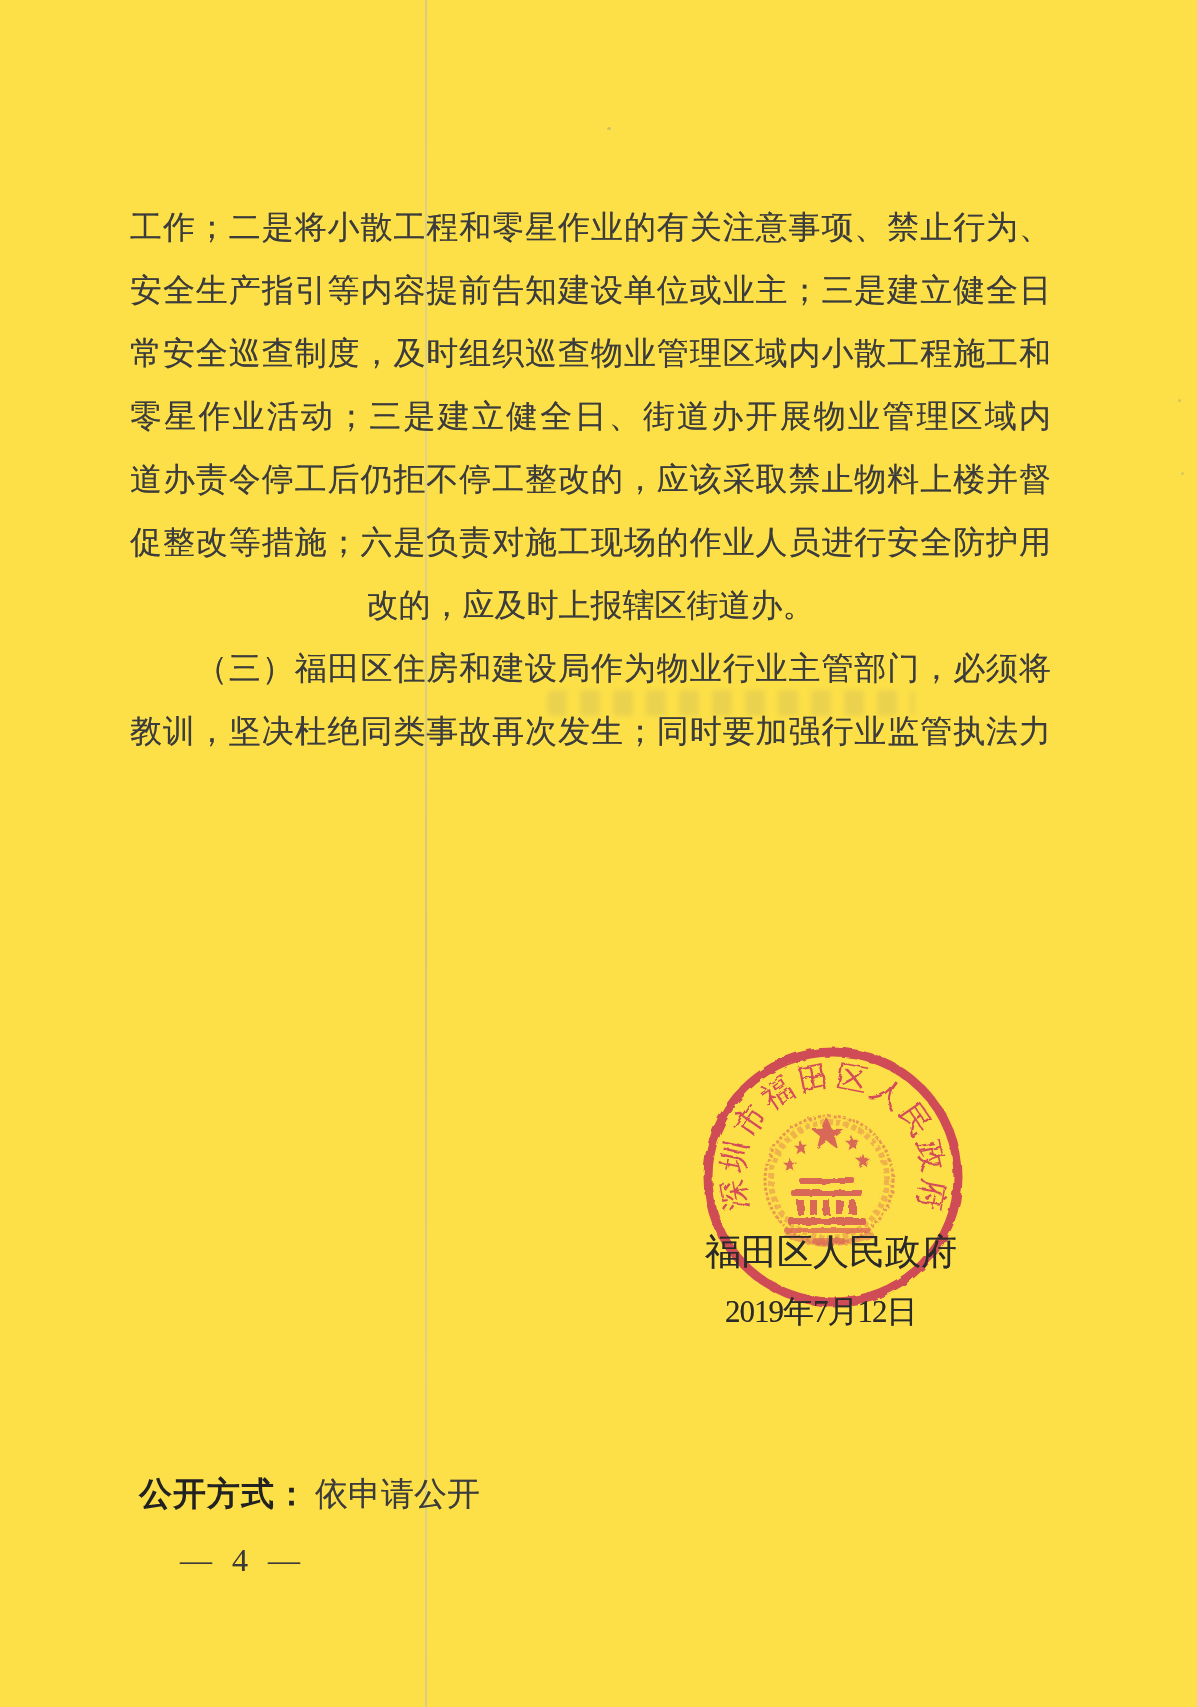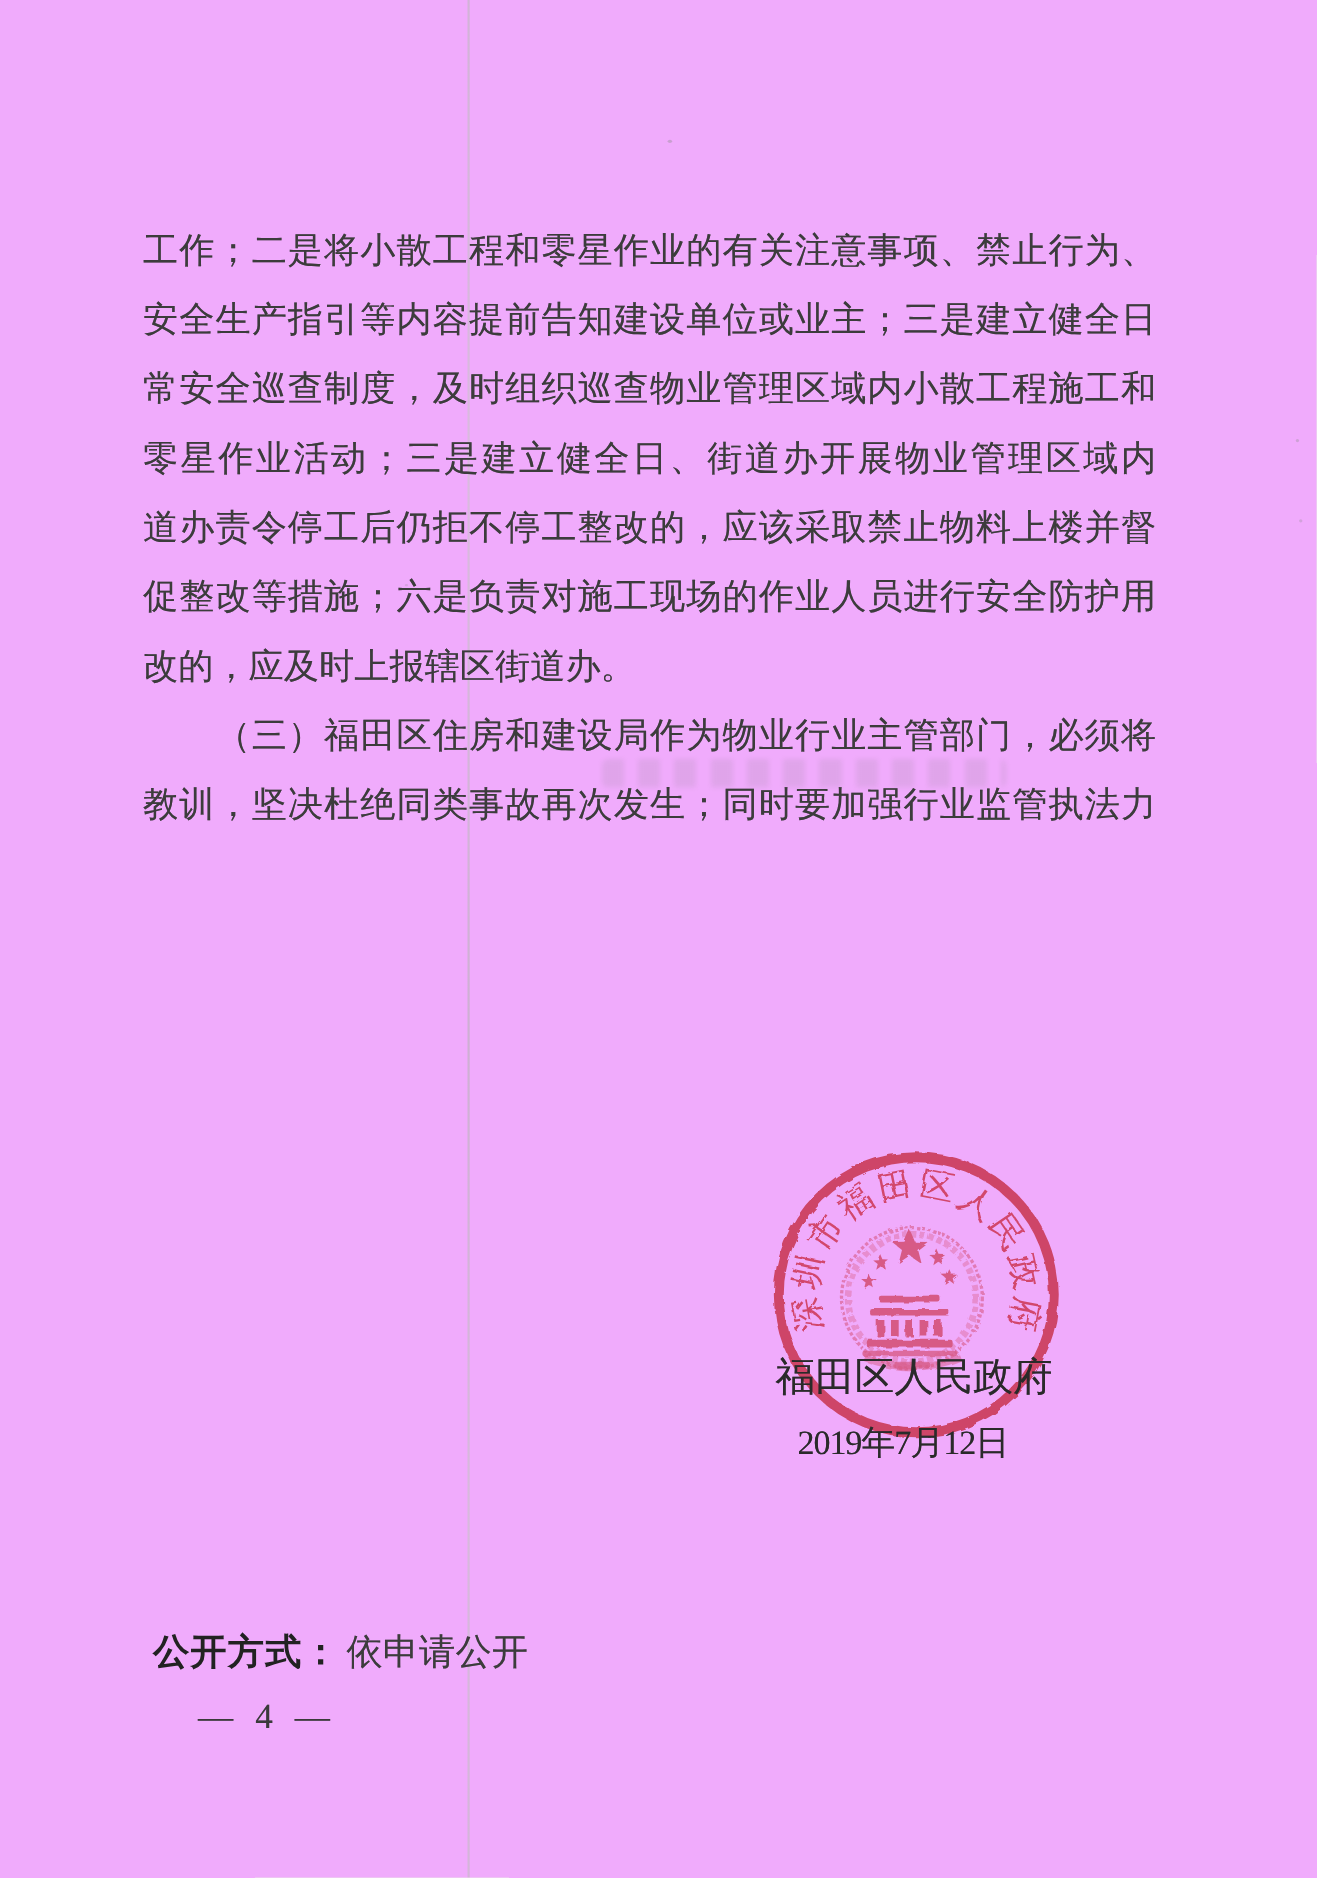--- a/index.html
+++ b/index.html
@@ -1,34 +1,34 @@
 <!DOCTYPE html>
 <html><head>
 <meta charset="utf-8">
 <style>
   html,body{margin:0;padding:0;background:#e8e8e8;}
   .page{
     position:relative;
     width:1197px;height:1707px;
-    background:#f0abfc;
+    background:#fde047;
     overflow:hidden;
     font-family:"Liberation Serif","DejaVu Serif",serif;
   }
   
   .fold-line{
     position:absolute;left:425px;top:0;width:2px;height:1707px;
     background:linear-gradient(180deg,#b9b9b9 0%,#c8c8c8 25%,#b2b2b2 55%,#c4c4c4 80%,#bdbdbd 100%);
     opacity:.55;z-index:1;
   }
   
   .body-text{
     position:absolute;left:130px;top:196px;width:921px;z-index:2;
     color:#3c3c3c;font-size:32px;line-height:63px;
   }
-  .body-text .line{height:63px;white-space:nowrap;text-shadow:0 0 .5px rgba(60,60,60,.55);}
+  .body-text .line{height:63px;white-space:nowrap;text-shadow:0 0 .5px rgba(60,60,60,.55);text-align:center;}
   .body-text .line.fill{white-space:normal;text-align:justify;text-align-last:justify;}
   
   .ghost-smudge{
     position:absolute;left:547px;top:690px;width:368px;height:26px;z-index:1;
     background:repeating-linear-gradient(90deg,rgba(125,125,125,.30) 0 20px,rgba(125,125,125,0) 20px 33px);
     filter:blur(2.5px);opacity:.45;border-radius:6px;
   }
   
   .speck{position:absolute;border-radius:50%;background:#8f8f8f;z-index:1;}
   .speck.s1{left:607px;top:127px;width:4px;height:3px;opacity:.4;}
@@ -42,21 +42,21 @@
     position:absolute;left:705px;top:1234px;width:230px;z-index:4;
     color:#2a2a2a;font-size:36px;line-height:36px;white-space:nowrap;
     text-shadow:0 0 .5px rgba(40,40,40,.6);
   }
   .sig-date{
     position:absolute;left:725px;top:1294px;z-index:4;
     color:#2a2a2a;font-size:31px;line-height:36px;white-space:nowrap;letter-spacing:-1px;
     text-shadow:0 0 .5px rgba(40,40,40,.6);
   }
   
-  .disclosure{position:absolute;left:139px;top:1476px;z-index:2;font-size:33px;line-height:52px;white-space:nowrap;}
+  .disclosure{position:absolute;left:139px;top:1476px;z-index:2;font-size:33px;line-height:36px;white-space:nowrap;}
   .disclosure .label{
     font-family:"Liberation Sans","DejaVu Sans",sans-serif;
     font-weight:bold;color:#222;letter-spacing:1px;
   }
   .disclosure .value{color:#3c3c3c;margin-left:6px;text-shadow:0 0 .5px rgba(60,60,60,.5);}
   .page-number{
     position:absolute;left:180px;top:1542px;z-index:2;
     color:#3a3a3a;font-size:32px;letter-spacing:6px;white-space:nowrap;
     text-shadow:0 0 .5px rgba(60,60,60,.5);
   }

